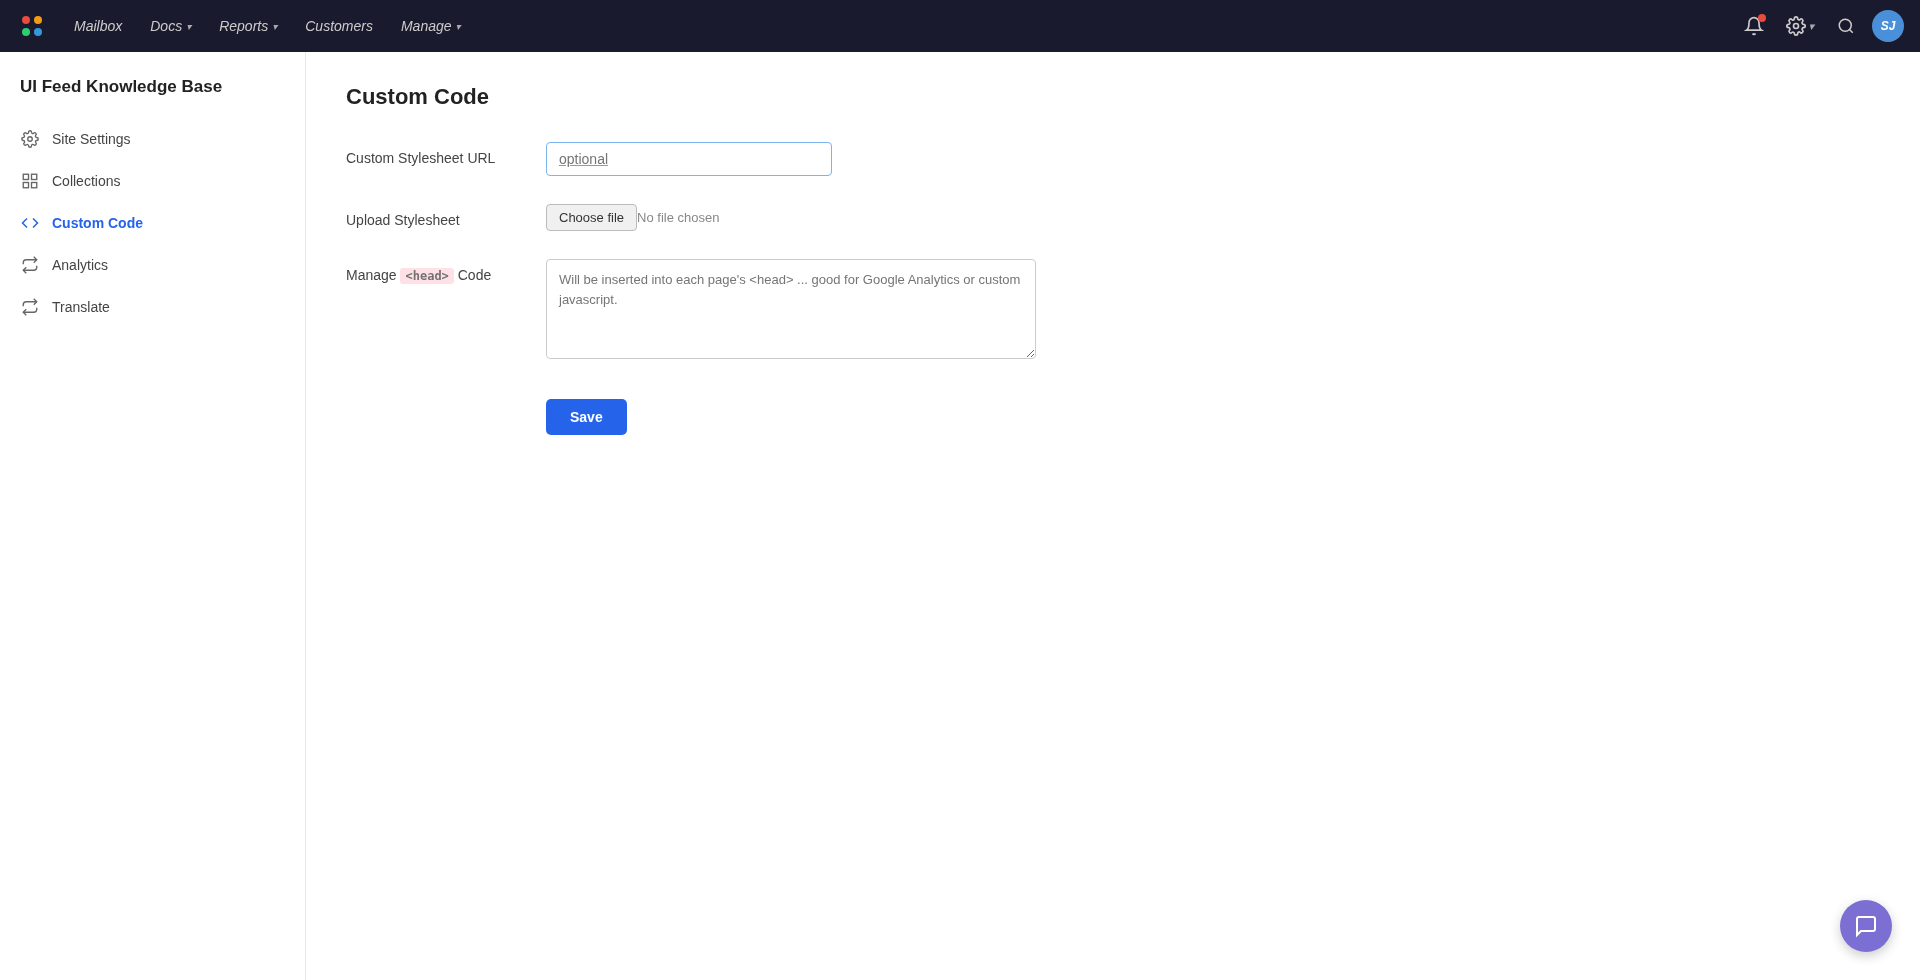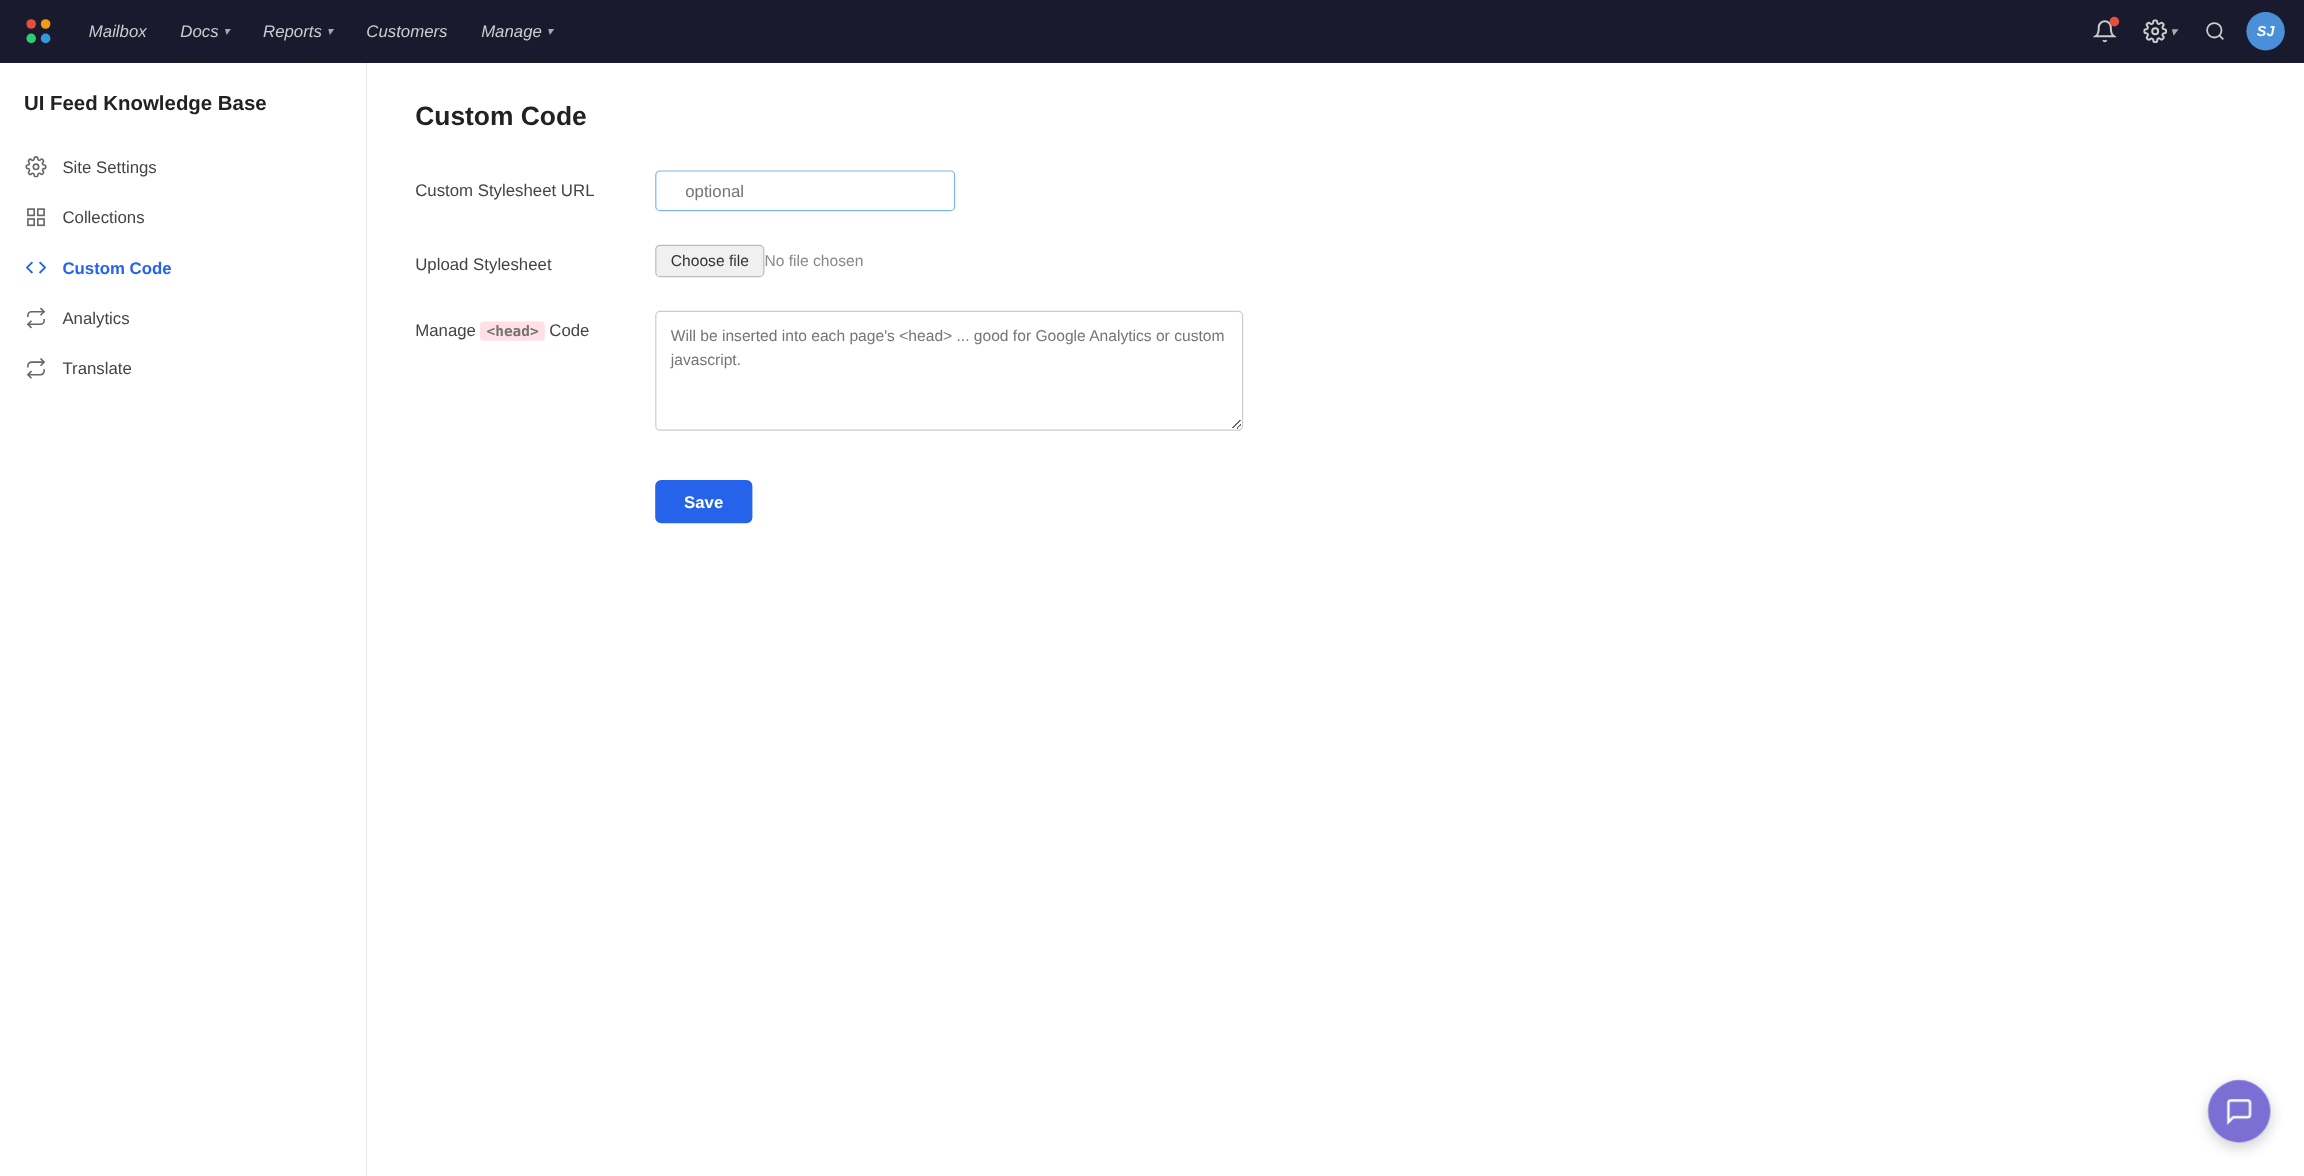--- a/index.html
+++ b/index.html
@@ -151,28 +151,29 @@
       font-family: monospace;
       font-size: 12px;
       padding: 1px 5px;
       border-radius: 3px;
       font-weight: 600;
     }
     .form-control-area {
       flex: 1;
     }
     .text-input {
-      width: 250px;
-      padding: 8px 24px;
+      width: 286px;
+      padding: 8px 12px;
       border: 1.5px solid #7cb4f0;
       border-radius: 4px;
       font-size: 14px;
       color: #999;
       outline: none;
       background: #fff;
+      text-decoration: underline;
     }
 
     .file-upload-row {
       display: flex;
       align-items: center;
     }
     .choose-file-btn {
       padding: 5px 12px;
       background: #f0f0f0;
       border: 1px solid #bbb;

